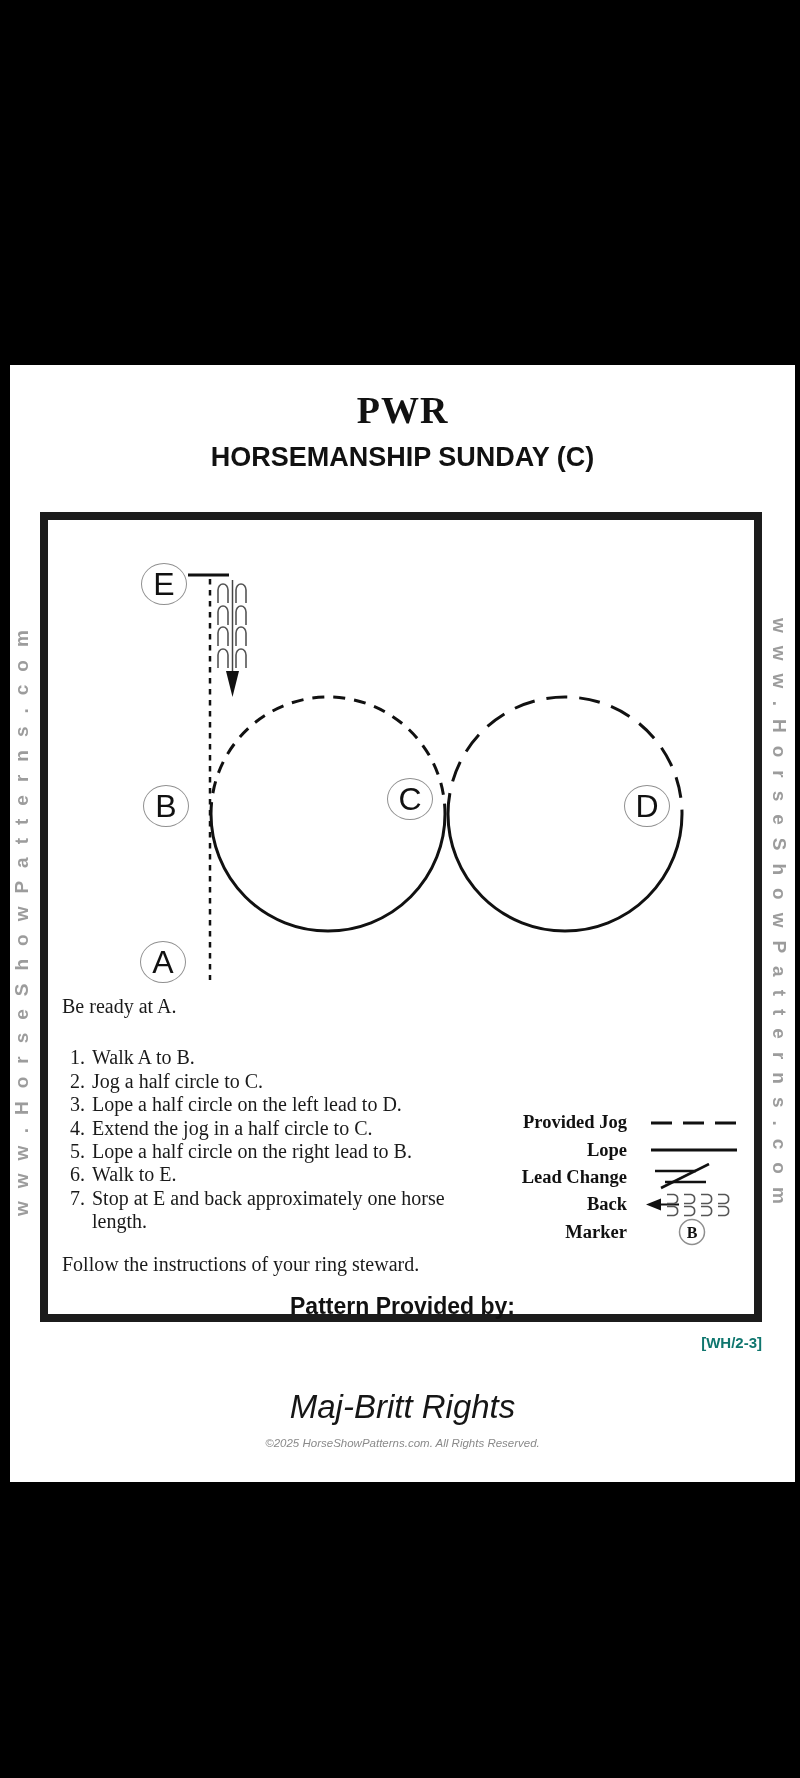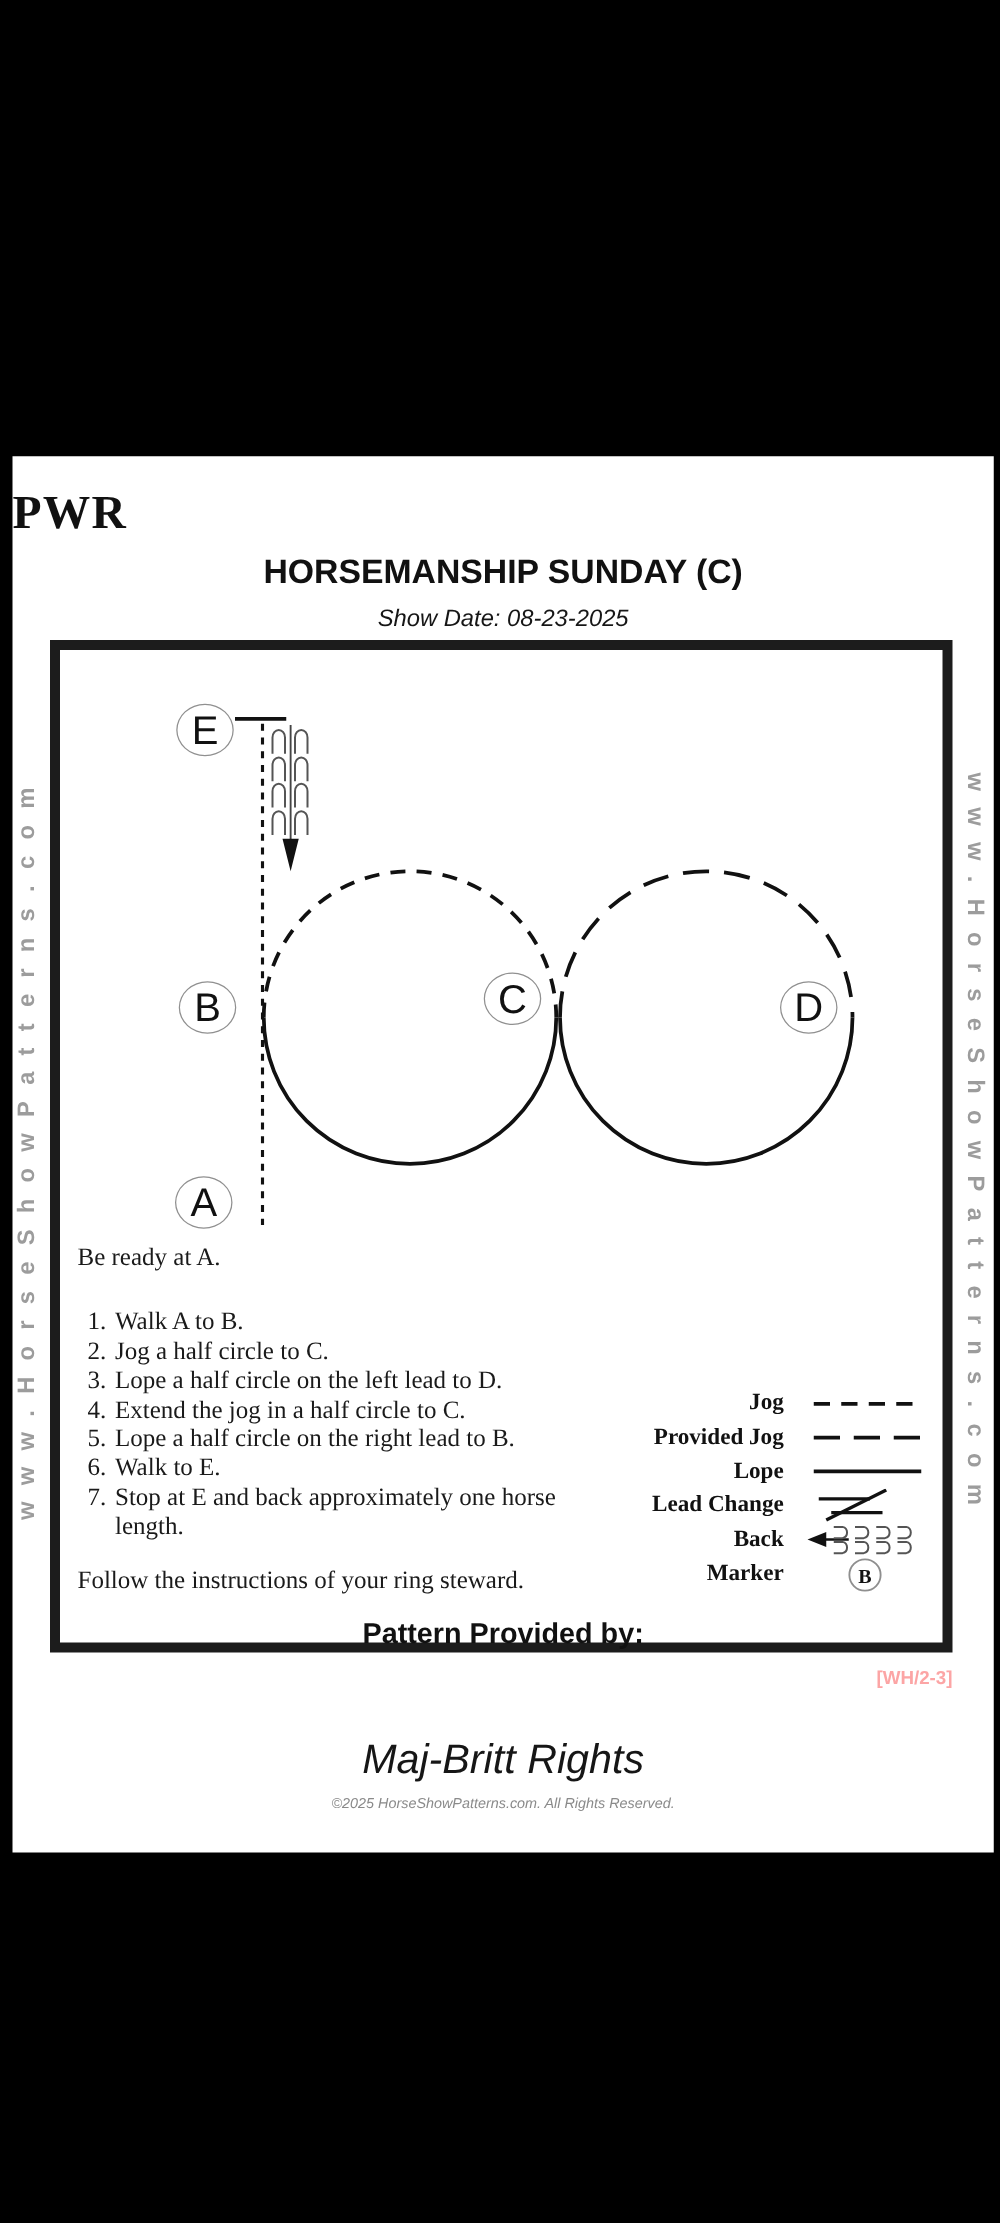--- a/index.html
+++ b/index.html
@@ -7,21 +7,21 @@
     position:relative; width:800px; height:1778px; background:#000;
     font-family:"Liberation Sans", sans-serif; overflow:hidden;
   }
   .page {
     position:absolute; left:10px; top:365px; width:785px; height:1117px;
     background:#fff;
   }
   .abs { position:absolute; }
 
   .title {
-    left:10px; top:388px; width:785px; text-align:left;
+    left:10px; top:388px; width:785px; text-align:center;
     font-family:"Liberation Serif", serif; font-weight:700; font-size:38px; color:#111;
     letter-spacing:1px;
   }
   .subtitle {
     left:10px; top:442px; width:785px; text-align:center;
     font-weight:700; font-size:27px; color:#111;
   }
   .showdate {
     left:10px; top:485px; width:785px; text-align:center;
     font-style:italic; font-size:19px; color:#161616;
@@ -58,21 +58,21 @@
   .legend { left:497px; top:1109px; width:245px; }
   .legend-row { display:flex; align-items:center; height:27.4px; }
   .legend-label {
     width:130px; text-align:right; font-family:"Liberation Serif", serif;
     font-weight:700; font-size:18.5px; color:#111; margin-right:18px; white-space:nowrap;
   }
   .legend-symbol { width:95px; height:28px; }
 
   .pattern-code {
     left:40px; top:1334px; width:722px; text-align:right;
-    font-weight:700; font-size:15px; color:#fca5a5;
+    font-weight:700; font-size:15px; color:#0f766e;
   }
   .provided-by {
     left:10px; top:1293px; width:785px; text-align:center;
     font-weight:700; font-size:23px; color:#111;
   }
   .provided-name {
     left:10px; top:1388px; width:785px; text-align:center;
     font-style:italic; font-size:33px; color:#161616;
   }
   .copyright {
@@ -82,21 +82,20 @@
 </style>
 </head>
 <body>
 
 <div class="screen">
 
   <div class="page"></div>
 
   <div class="abs title">PWR</div>
   <div class="abs subtitle">HORSEMANSHIP SUNDAY (C)</div>
-  <div class="abs showdate">Show Date: 08-23-2025</div>
 
   <div class="abs watermark left">www.HorseShowPatterns.com</div>
   <div class="abs watermark right">www.HorseShowPatterns.com</div>
 
   <div class="abs arena"></div>
 
   <svg class="abs arena-svg" width="722" height="810" viewBox="40 512 722 810">
     <defs>
       <path id="hoof-v" d="M -5 9 L -5 -4 A 5 6 0 0 1 5 -4 L 5 9" fill="none" stroke="#555" stroke-width="1.6"></path>
     </defs>
@@ -150,26 +149,20 @@
       <li>Extend the jog in a half circle to C.</li>
       <li>Lope a half circle on the right lead to B.</li>
       <li>Walk to E.</li>
       <li>Stop at E and back approximately one horse length.</li>
     </ol>
     <div class="ring">Follow the instructions of your ring steward.</div>
   </div>
 
   <div class="abs legend">
     <div class="legend-row">
-      <div class="legend-label">Jog</div>
-      <svg class="legend-symbol" viewBox="0 0 95 28">
-        <line x1="6" y1="14" x2="92" y2="14" stroke="#111" stroke-width="3" stroke-dasharray="13 9"></line>
-      </svg>
-    </div>
-    <div class="legend-row">
       <div class="legend-label">Provided Jog</div>
       <svg class="legend-symbol" viewBox="0 0 95 28">
         <line x1="6" y1="14" x2="92" y2="14" stroke="#111" stroke-width="3" stroke-dasharray="21 11"></line>
       </svg>
     </div>
     <div class="legend-row">
       <div class="legend-label">Lope</div>
       <svg class="legend-symbol" viewBox="0 0 95 28">
         <line x1="6" y1="14" x2="92" y2="14" stroke="#111" stroke-width="3"></line>
       </svg>

